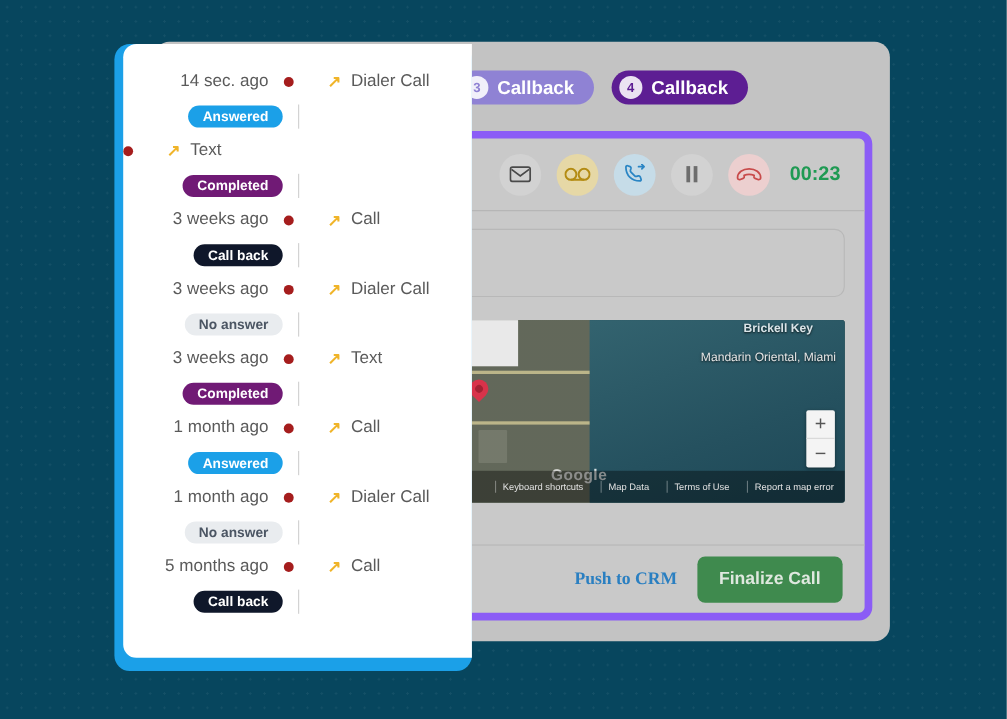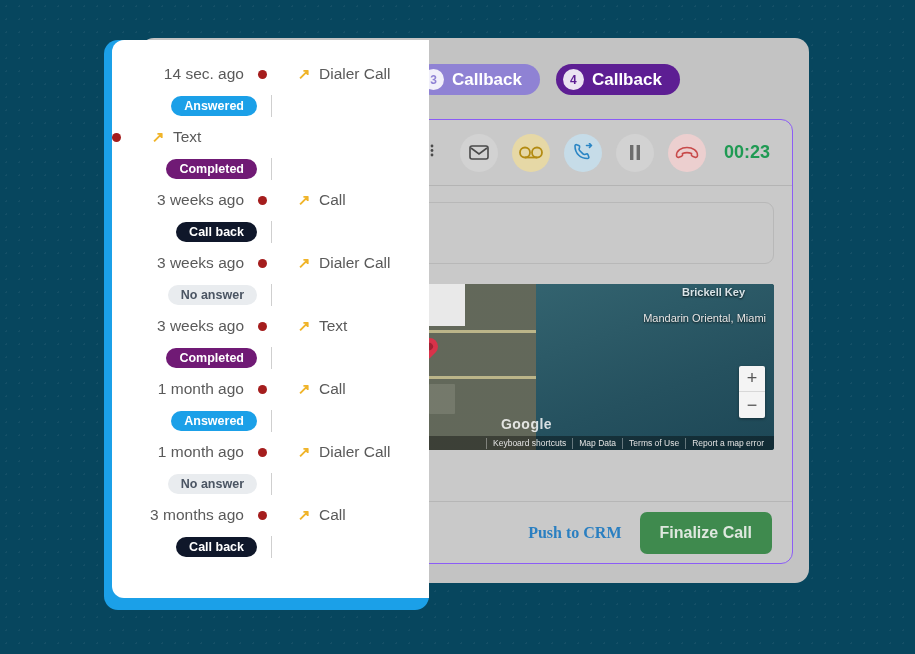--- a/index.html
+++ b/index.html
@@ -65,21 +65,21 @@
   #callback-chip-4 .num { color: #5d1e93; }
 
   
   #dialer-panel {
     position: absolute;
     left: 16px;
     top: 81px;
     width: 637px;
     height: 445px;
     background: #c9c9c9;
-    border: 1px solid #8b5cf6;
+    border: 7px solid #8b5cf6;
     border-radius: 12px;
   }
 
   #dialer-bar {
     height: 66px;
     display: flex;
     align-items: center;
     justify-content: flex-end;
     gap: 14px;
     padding: 0 22px 0 0;
@@ -299,26 +299,26 @@
     left: 50%; bottom: 18px;
     transform: translateX(-50%);
     font-size: 14px;
     font-weight: bold;
     color: rgba(255,255,255,.82);
     letter-spacing: .5px;
   }
   #map-attribution {
     position: absolute;
     left: 0; right: 0; bottom: 0;
-    height: 14px;
+    height: 29px;
     background: rgba(0,0,0,0.38);
     display: flex;
     align-items: center;
     justify-content: flex-end;
-    gap: 0;
+    gap: 10px;
     padding-right: 4px;
   }
   .map-attr-item {
     font-size: 8.5px;
     color: #e2e2e2;
     padding: 0 6px;
     border-left: 1px solid rgba(255,255,255,.35);
     line-height: 11px;
   }
 
@@ -715,21 +715,21 @@
         <div class="entry-bottom">
           <span class="entry-pill-wrap">
             <span class="entry-pill pill-noanswer">No answer</span>
           </span>
           <span class="entry-connector"></span>
         </div>
       </div>
 
       <div class="history-entry">
         <div class="entry-top">
-          <span class="entry-time">3 months ago</span>
+          <span class="entry-time">5 months ago</span>
           <span class="entry-dot"></span>
           <span class="entry-arrow">↗</span>
           <span class="entry-type">Call</span>
         </div>
         <div class="entry-bottom">
           <span class="entry-pill-wrap">
             <span class="entry-pill pill-callback">Call back</span>
           </span>
           <span class="entry-connector"></span>
         </div>

